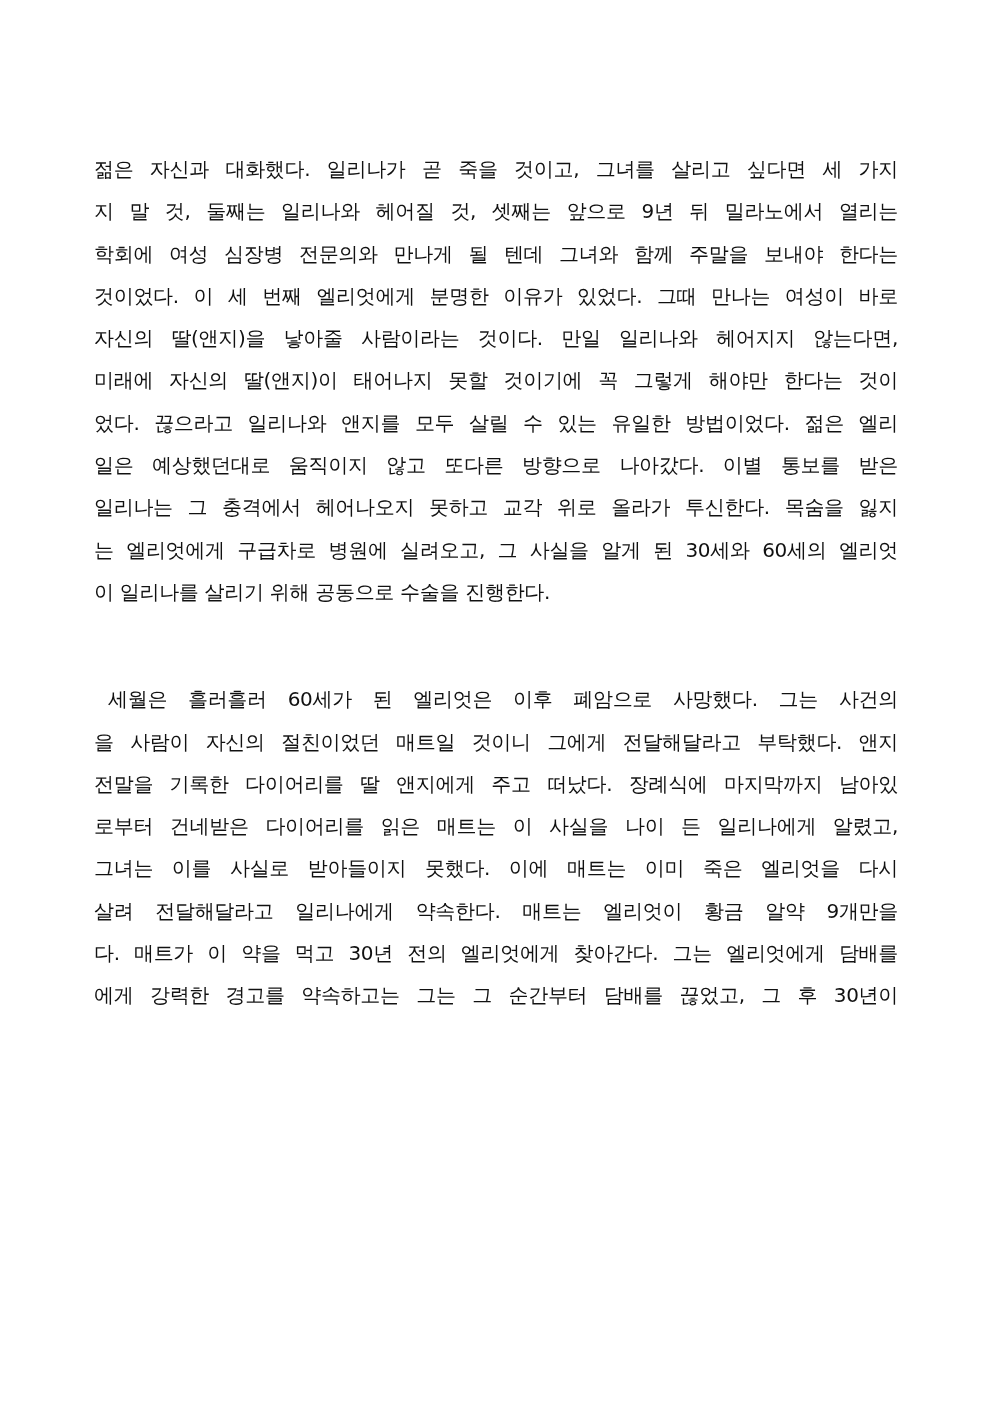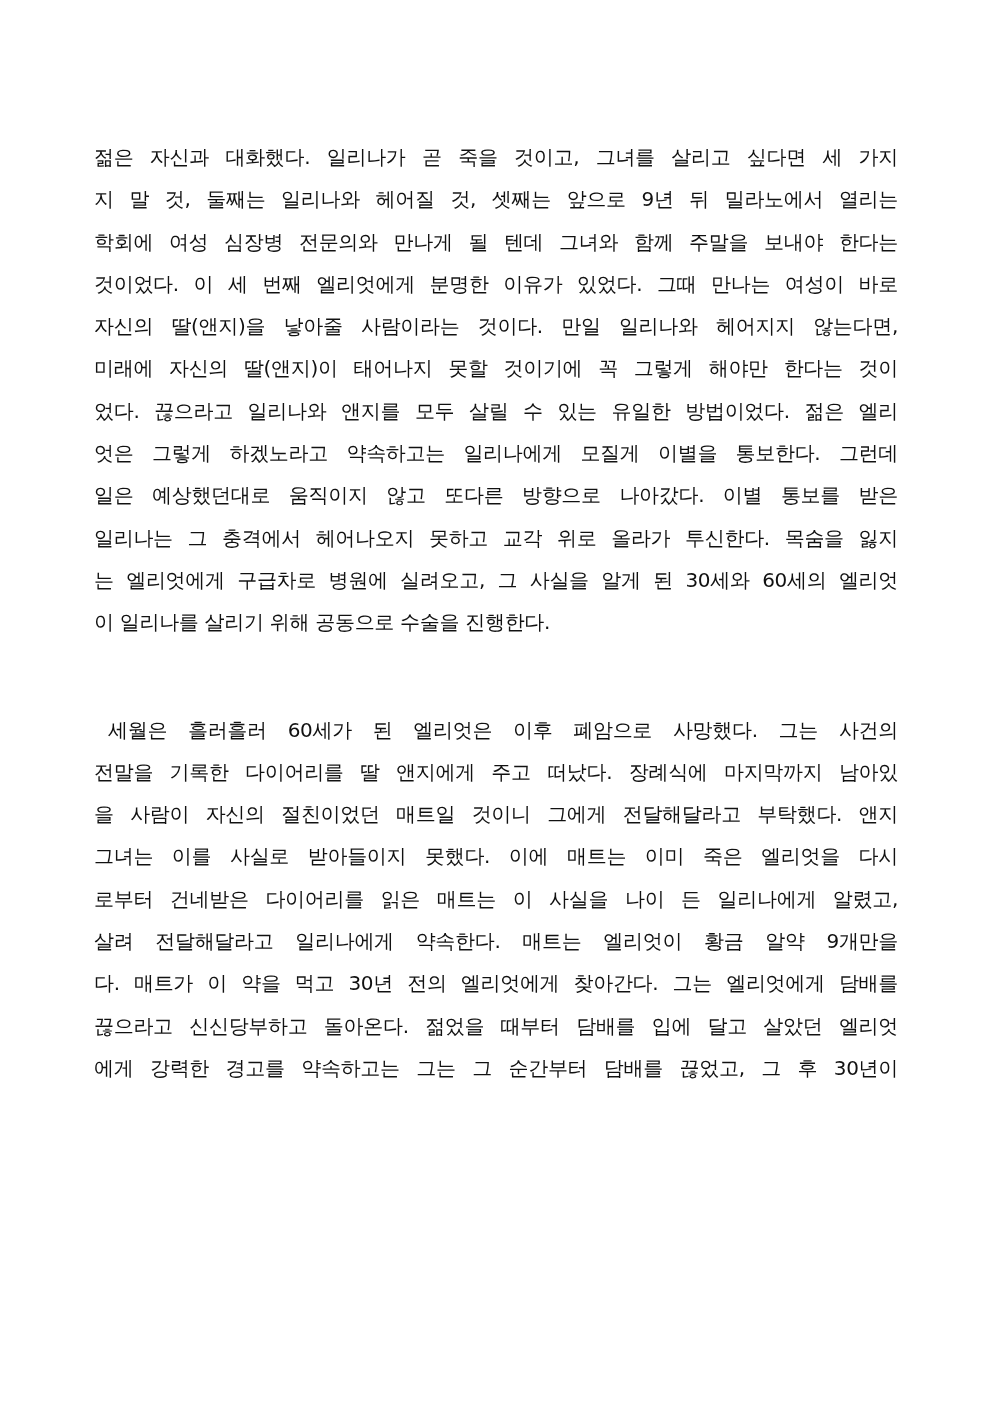--- a/index.html
+++ b/index.html
@@ -11,21 +11,21 @@
       width: 992px;
       height: 1403px;
       position: relative;
       overflow: hidden;
       font-family: "DejaVu Sans", "Liberation Sans", sans-serif;
       color: #111111;
     }
     .page {
       position: absolute;
       left: 94px;
-      top: 136px;
+      top: 148px;
       width: 804px;
     }
     .line {
       height: 42.3px;
       line-height: 42.3px;
       font-size: 20px;
       white-space: nowrap;
       text-align: justify;
       text-align-last: justify;
       letter-spacing: -0.3px;
@@ -46,34 +46,32 @@
 <div class="page">
 
   <div class="paragraph">
     <div class="line">젊은 자신과 대화했다. 일리나가 곧 죽을 것이고, 그녀를 살리고 싶다면 세 가지</div>
     <div class="line">지 말 것, 둘째는 일리나와 헤어질 것, 셋째는 앞으로 9년 뒤 밀라노에서 열리는</div>
     <div class="line">학회에 여성 심장병 전문의와 만나게 될 텐데 그녀와 함께 주말을 보내야 한다는</div>
     <div class="line">것이었다. 이 세 번째 엘리엇에게 분명한 이유가 있었다. 그때 만나는 여성이 바로</div>
     <div class="line">자신의 딸(앤지)을 낳아줄 사람이라는 것이다. 만일 일리나와 헤어지지 않는다면,</div>
     <div class="line">미래에 자신의 딸(앤지)이 태어나지 못할 것이기에 꼭 그렇게 해야만 한다는 것이</div>
     <div class="line">었다. 끊으라고 일리나와 앤지를 모두 살릴 수 있는 유일한 방법이었다. 젊은 엘리</div>
-    <div class="line">엇은 그렇게 하겠노라고 약속하고는 일리나에게 모질게 이별을 통보한다. 그런데</div>
     <div class="line">일은 예상했던대로 움직이지 않고 또다른 방향으로 나아갔다. 이별 통보를 받은</div>
     <div class="line">일리나는 그 충격에서 헤어나오지 못하고 교각 위로 올라가 투신한다. 목숨을 잃지</div>
     <div class="line">는 엘리엇에게 구급차로 병원에 실려오고, 그 사실을 알게 된 30세와 60세의 엘리엇</div>
     <div class="line last">이 일리나를 살리기 위해 공동으로 수술을 진행한다.</div>
   </div>
 
   <div class="para-gap"></div>
 
   <div class="paragraph">
     <div class="line indent">세월은 흘러흘러 60세가 된 엘리엇은 이후 폐암으로 사망했다. 그는 사건의</div>
+    <div class="line">을 사람이 자신의 절친이었던 매트일 것이니 그에게 전달해달라고 부탁했다. 앤지</div>
     <div class="line">전말을 기록한 다이어리를 딸 앤지에게 주고 떠났다. 장례식에 마지막까지 남아있</div>
-    <div class="line">을 사람이 자신의 절친이었던 매트일 것이니 그에게 전달해달라고 부탁했다. 앤지</div>
+    <div class="line">로부터 건네받은 다이어리를 읽은 매트는 이 사실을 나이 든 일리나에게 알렸고,</div>
     <div class="line">그녀는 이를 사실로 받아들이지 못했다. 이에 매트는 이미 죽은 엘리엇을 다시</div>
-    <div class="line">로부터 건네받은 다이어리를 읽은 매트는 이 사실을 나이 든 일리나에게 알렸고,</div>
     <div class="line">살려 전달해달라고 일리나에게 약속한다. 매트는 엘리엇이 황금 알약 9개만을</div>
     <div class="line">다. 매트가 이 약을 먹고 30년 전의 엘리엇에게 찾아간다. 그는 엘리엇에게 담배를</div>
-    <div class="line">끊으라고 신신당부하고 돌아온다. 젊었을 때부터 담배를 입에 달고 살았던 엘리엇</div>
     <div class="line">에게 강력한 경고를 약속하고는 그는 그 순간부터 담배를 끊었고, 그 후 30년이</div>
   </div>
 
 </div>
 
 </body></html>

